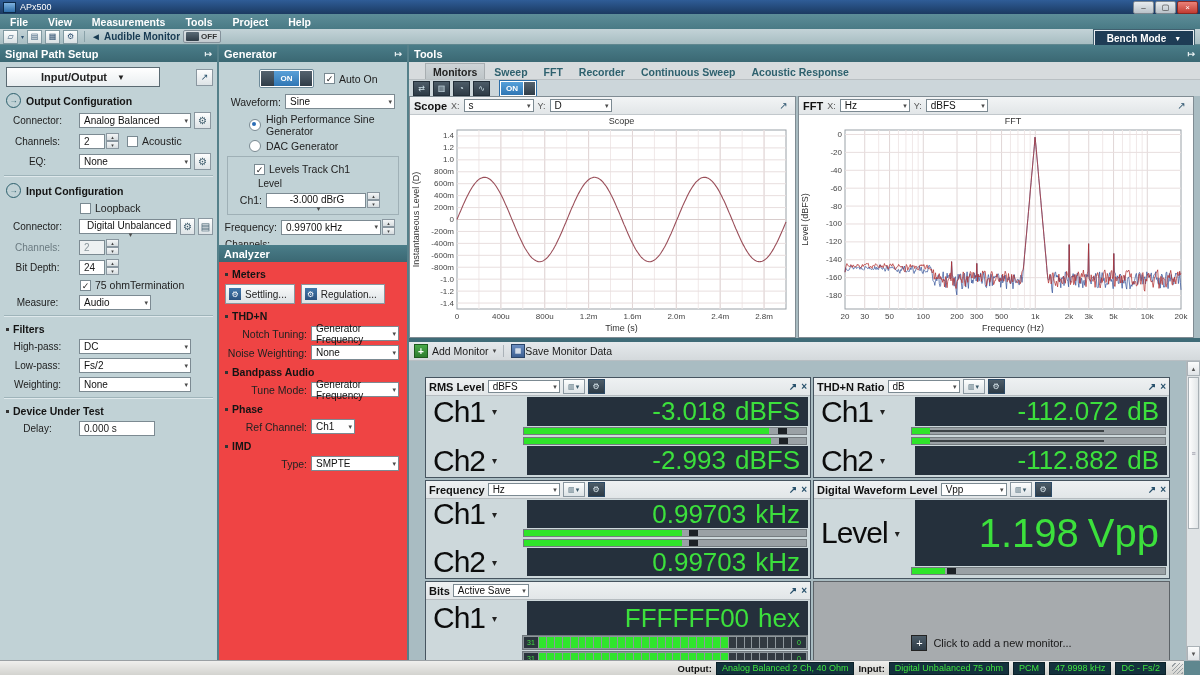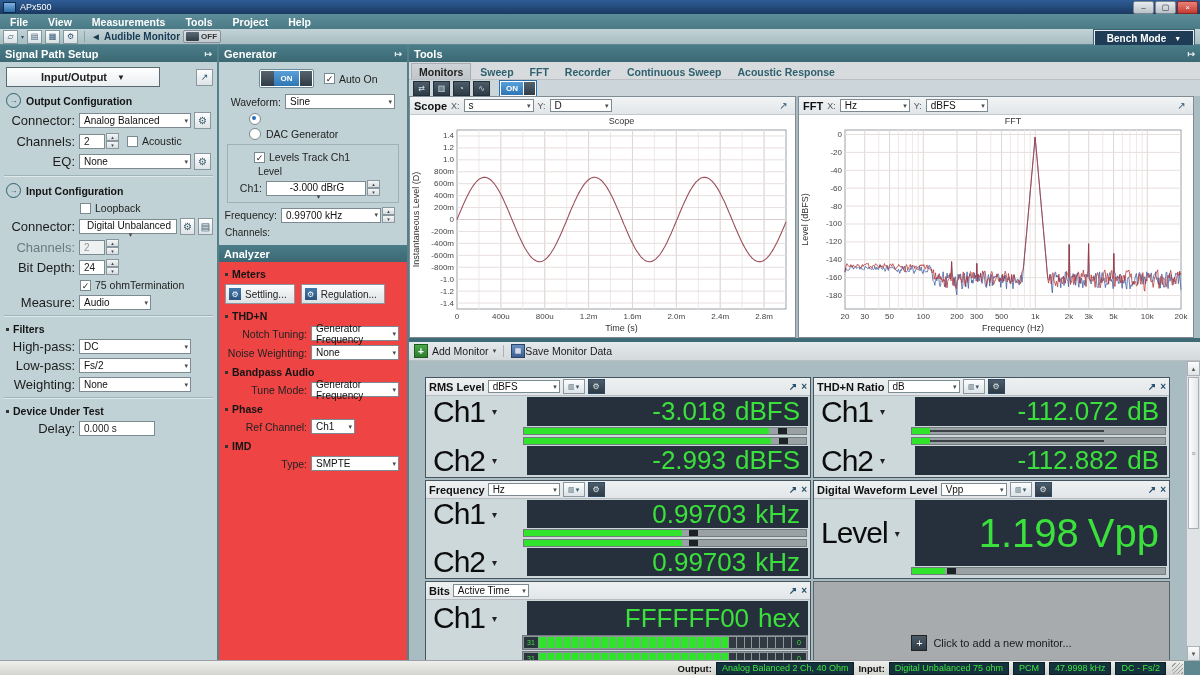--- a/index.html
+++ b/index.html
@@ -35,21 +35,21 @@
   .col{display:flex;flex-direction:column;}
   #col1{width:217px;}
   #col2{width:188px;}
   #col3{flex:1;min-width:0;background:#a9bcc2;}
   .phead{height:17px;background:linear-gradient(#4a7d89,#3b6873);color:#fff;font-weight:bold;font-size:11px;
     display:flex;align-items:center;padding:0 5px;flex:0 0 auto;}
   .phead .pin{margin-left:auto;font-size:9px;color:#e8f0f2;}
   .pbody{flex:1;background:#c1d2d6;overflow:hidden;}
   
   .row{display:flex;align-items:center;margin:4px 4px 4px 0;}
-  .lbl{width:75px;text-align:right;margin-right:4px;color:#1c1c1c;font-size:13px;flex:0 0 auto;}
+  .lbl{width:75px;text-align:center;margin-right:4px;color:#1c1c1c;font-size:10px;flex:0 0 auto;}
   .dd{display:inline-flex;align-items:center;justify-content:space-between;background:#fff;
     border:1px solid #7c8a92;height:15px;padding:0 2px 0 4px;font-size:10px;color:#111;box-sizing:border-box;}
   .dd .c{color:#4a4a4a;font-size:7px;margin-left:3px;font-weight:normal;}
   .sqbtn{width:17px;height:17px;margin-left:3px;border:1px solid #8a97a0;background:linear-gradient(#fdfefe,#dde3e6);
     display:flex;align-items:center;justify-content:center;font-size:10px;color:#3c5a6a;box-sizing:border-box;}
   .spin{width:13px;height:16px;display:flex;flex-direction:column;margin-left:1px;}
   .spin .sp{flex:1;border:1px solid #8a97a0;background:linear-gradient(#f4f6f7,#d6dcdf);font-size:5px;
     display:flex;align-items:center;justify-content:center;color:#444;}
   .tin{background:#fff;border:1px solid #7c8a92;height:15px;display:flex;align-items:center;padding:0 4px;font-size:10px;box-sizing:border-box;}
   .cb{width:11px;height:11px;background:#fff;border:1px solid #7a8a92;font-size:9px;line-height:10px;text-align:center;
@@ -85,21 +85,21 @@
   .glbl{width:56px;text-align:right;margin-right:4px;font-size:10.5px;}
   
   #anabody{flex:1;background:#ef4444;}
   .alb{width:88px;text-align:right;margin-right:4px;font-size:10.5px;flex:0 0 auto;}
   .abtn{height:18px;display:inline-flex;align-items:center;gap:4px;padding:0 7px 0 3px;border:1px solid #8a97a0;
     background:linear-gradient(#fbfcfc,#dde2e5);font-size:10px;}
   .gsq{width:12px;height:12px;background:linear-gradient(#4178ab,#2b5380);color:#fff;font-size:8px;
     display:flex;align-items:center;justify-content:center;}
   
   #tabrow{height:17px;background:#d7dbdd;border-bottom:1px solid #b9bfc2;display:flex;align-items:flex-end;
-    padding-left:2px;gap:2px;flex:0 0 auto;}
+    padding-left:16px;gap:2px;flex:0 0 auto;}
   .tab{height:15px;display:flex;align-items:center;padding:0 7px;font-weight:bold;font-size:10.5px;color:#2e616e;}
   .tab.active{background:linear-gradient(#cdd3d6,#bfc6c9);color:#222;border:1px solid #a8aeb1;border-bottom:none;}
   #minitools{height:16px;background:#ccd6da;display:flex;align-items:center;gap:3px;padding-left:4px;flex:0 0 auto;}
   .mico-dark{width:15px;height:13px;background:linear-gradient(#4c5c68,#2e3b46);border:1px solid #222e38;color:#cfe2ea;
     font-size:8px;display:flex;align-items:center;justify-content:center;}
   .ontoggle{display:flex;height:13px;border:1px solid #2c6ea8;margin-left:6px;background:#fff;padding:1px;}
   .ontoggle .on{width:22px;background:linear-gradient(#55a0da,#2f76b4);color:#fff;font-weight:bold;font-size:8px;
     display:flex;align-items:center;justify-content:center;}
   .ontoggle .kn{width:11px;background:linear-gradient(#55636f,#303d48);margin-left:1px;}
   #charts{flex:0 0 241px;display:flex;gap:2px;padding-right:6px;background:#a9bcc2;}
@@ -366,20 +366,21 @@
       <div class="row">
           <span class="glbl" style="width:62px;">Waveform:</span>
         <span class="dd" style="width:110px;">
             <span>Sine</span>
             <b class="c">▾</b>
           </span>
         </div>
       <div id="genradios">
         <div class="radiorow">
             <span class="radio sel"></span>
+          <span>High Performance Sine Generator</span>
           </div>
         <div class="radiorow">
             <span class="radio"></span>
           <span>DAC Generator</span>
           </div>
       </div>
       <div id="levelbox">
         <div class="row" style="margin-left:22px;">
             <span class="cb on">✓</span>
           <span class="cbl">Levels Track Ch1</span>
@@ -881,21 +882,21 @@
                   <div class="mark" style="left: 14%;"></div>
                 </div>
             </div>
           </div>
         </div>
 
         <div class="mpanel">
           <div class="mhead">
             <b>Bits</b>
             <span class="dd" style="width:76px;height:13px;">
-                <span>Active Time</span>
+                <span>Active Save</span>
                 <b class="c">▾</b>
               </span>
             <span class="mhr">
               <span class="hico">↗</span>
               <span class="hico">×</span>
             </span>
           </div>
           <div class="mbody">
             <div class="mrow">
               <span class="chlab">

